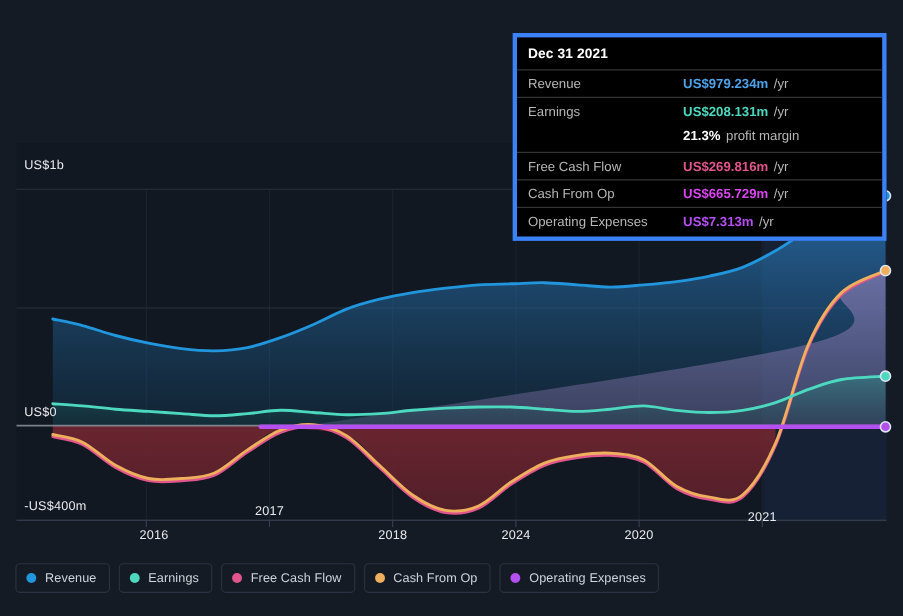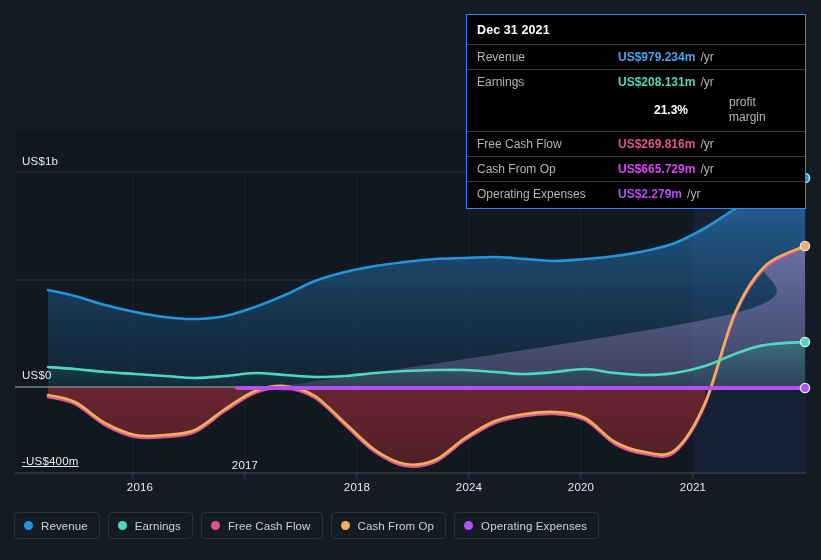--- a/index.html
+++ b/index.html
@@ -22,35 +22,35 @@
     position:absolute;color:#e8eaed;font-size:11.5px;letter-spacing:.2px;
     white-space:nowrap;
   }
   .xlab{
     position:absolute;color:#e8eaed;font-size:11.5px;letter-spacing:.2px;
     transform:translateX(-50%);white-space:nowrap;
   }
 
   
   .tooltip{
-    position:absolute;left:466px;top:14px;width:340px;
-    background:#000;border:1px solid #3b82f6;
+    position:absolute;left:466px;top:30px;width:340px;
+    background:#000;border:4px solid #3b82f6;
     padding:0 0 2px 0;box-sizing:border-box;z-index:40;
   }
   .tt-title{
     color:#fff;font-size:12.5px;font-weight:bold;
     padding:8px 10px 7px 10px;letter-spacing:.1px;
   }
   .tt-row{
     display:flex;align-items:center;
     border-top:1px solid #3a3a3a;
     padding:4px 10px 4px 10px;font-size:12px;line-height:15px;
     box-sizing:border-box;min-height:25px;
   }
-  .tt-row.noborder{border-top:none;padding-top:1px;padding-bottom:6px;gap:36px;}
+  .tt-row.noborder{border-top:none;padding-top:1px;padding-bottom:6px;}
   .tt-label{color:#b6b6b6;flex:0 0 118px;white-space:nowrap;}
   .tt-val{font-weight:bold;white-space:nowrap;margin-left:23px;}
   .tt-unit{color:#b6b6b6;margin-left:5px;font-weight:normal;}
 
   
   .legend{
     position:absolute;left:14px;top:512px;display:flex;gap:8px;
   }
   .leg-item{
     display:flex;align-items:center;gap:8px;
@@ -118,30 +118,30 @@
         <path d="M48,290 C52.5,291 65.5,293.5 75,296 C84.5,298.5 95,302.3333333333333 105,305 C115,307.6666666666667 125,310 135,312 C145,314 155,315.8333333333333 165,317 C175,318.1666666666667 185,319.1666666666667 195,319 C205,318.8333333333333 215,318 225,316 C235,314 245,310.5 255,307 C265,303.5 275,299.3333333333333 285,295 C295,290.6666666666667 305,284.8333333333333 315,281 C325,277.1666666666667 335,274.5 345,272 C355,269.5 365,267.6666666666667 375,266 C385,264.3333333333333 395,263.1666666666667 405,262 C415,260.8333333333333 425,259.6666666666667 435,259 C445,258.3333333333333 455,258.3333333333333 465,258 C475,257.6666666666667 485,256.8333333333333 495,257 C505,257.1666666666667 515,258.3333333333333 525,259 C535,259.6666666666667 545,261 555,261 C565,261 575,259.8333333333333 585,259 C595,258.1666666666667 605,257.3333333333333 615,256 C625,254.66666666666666 635,253.16666666666666 645,251 C655,248.83333333333334 665,246.83333333333334 675,243 C685,239.16666666666666 695,233.66666666666666 705,228 C715,222.33333333333334 725,214.83333333333334 735,209 C745,203.16666666666666 753.3333333333334,198.16666666666666 765,193 C776.6666666666666,187.83333333333334 798.3333333333334,180.5 805,178" fill="none" stroke="#2196dd" stroke-width="2.6" stroke-linecap="round" stroke-linejoin="round"></path>
         <path d="M48,367 C52.5,367.3333333333333 65.5,368.1666666666667 75,369 C84.5,369.8333333333333 95,371.1666666666667 105,372 C115,372.8333333333333 125,373.3333333333333 135,374 C145,374.6666666666667 155,375.3333333333333 165,376 C175,376.6666666666667 185,378 195,378 C205,378 215,376.8333333333333 225,376 C235,375.1666666666667 245,373.1666666666667 255,373 C265,372.8333333333333 275,374.3333333333333 285,375 C295,375.6666666666667 305,376.8333333333333 315,377 C325,377.1666666666667 335,376.6666666666667 345,376 C355,375.3333333333333 365,373.8333333333333 375,373 C385,372.1666666666667 395,371.5 405,371 C415,370.5 425,370.1666666666667 435,370 C445,369.8333333333333 455,369.6666666666667 465,370 C475,370.3333333333333 485,371.3333333333333 495,372 C505,372.6666666666667 515,374 525,374 C535,374 545,372.8333333333333 555,372 C565,371.1666666666667 575,368.8333333333333 585,369 C595,369.1666666666667 605,372 615,373 C625,374 635,375 645,375 C655,375 665,374.5 675,373 C685,371.5 695,369.1666666666667 705,366 C715,362.8333333333333 725,357.5 735,354 C745,350.5 753.3333333333334,347 765,345 C776.6666666666666,343 798.3333333333334,342.5 805,342" fill="none" stroke="#4dd9c0" stroke-width="2.6" stroke-linecap="round" stroke-linejoin="round"></path>
         <path d="M237,388 C247.5,388 272.8333333333333,388 300,388 C327.1666666666667,388 366.6666666666667,388 400,388 C433.3333333333333,388 466.6666666666667,388 500,388 C533.3333333333334,388 566.6666666666666,388 600,388 C633.3333333333334,388 665.8333333333334,388 700,388 C734.1666666666666,388 787.5,388 805,388" fill="none" stroke="#b44ff0" stroke-width="4" stroke-linecap="round" stroke-linejoin="round"></path>
         <circle cx="805" cy="178" r="4.6" fill="#2196dd" stroke="#dfe8f2" stroke-width="1.4"></circle>
         <circle cx="805" cy="246" r="4.6" fill="#efb05e" stroke="#dfe8f2" stroke-width="1.4"></circle>
         <circle cx="805" cy="342" r="4.6" fill="#4dd9c0" stroke="#dfe8f2" stroke-width="1.4"></circle>
         <circle cx="805" cy="388" r="4.6" fill="#b44ff0" stroke="#dfe8f2" stroke-width="1.4"></circle>
       </svg>
   </div>
 
-  <div class="ylab" style="left:22px;top:155px;text-align:right;">US$1b</div>
+  <div class="ylab" style="left:22px;top:145px;text-align:right;">US$1b</div>
   <div class="ylab" style="left:22px;top:369px;">US$0</div>
-  <div class="ylab" style="left:22px;top:455px;text-decoration:underline;">-US$400m</div>
+  <div class="ylab" style="left:22px;top:455px;">-US$400m</div>
 
   <div class="xlab" style="left:140px;top:481px;">2016</div>
   <div class="xlab" style="left:245px;top:459px;">2017</div>
   <div class="xlab" style="left:357px;top:481px;">2018</div>
   <div class="xlab" style="left:469px;top:481px;">2024</div>
   <div class="xlab" style="left:581px;top:481px;">2020</div>
-  <div class="xlab" style="left:693px;top:481px;">2021</div>
+  <div class="xlab" style="left:693px;top:465px;">2021</div>
 
   <div class="tooltip">
     <div class="tt-title">Dec 31 2021</div>
 
     <div class="tt-row">
       <span class="tt-label">Revenue</span>
       <span class="tt-val" style="color:#4da3e8">US$979.234m</span>
       <span class="tt-unit">/yr</span>
     </div>
 
@@ -164,21 +164,21 @@
     </div>
 
     <div class="tt-row">
       <span class="tt-label">Cash From Op</span>
       <span class="tt-val" style="color:#d946ef">US$665.729m</span>
       <span class="tt-unit">/yr</span>
     </div>
 
     <div class="tt-row">
       <span class="tt-label">Operating Expenses</span>
-      <span class="tt-val" style="color:#b44ff0">US$2.279m</span>
+      <span class="tt-val" style="color:#b44ff0">US$7.313m</span>
       <span class="tt-unit">/yr</span>
     </div>
   </div>
 
   <div class="legend">
     <div class="leg-item">
       <span class="leg-dot" style="background:#2196dd"></span>
       <span class="leg-text">Revenue</span>
     </div>
     <div class="leg-item">

